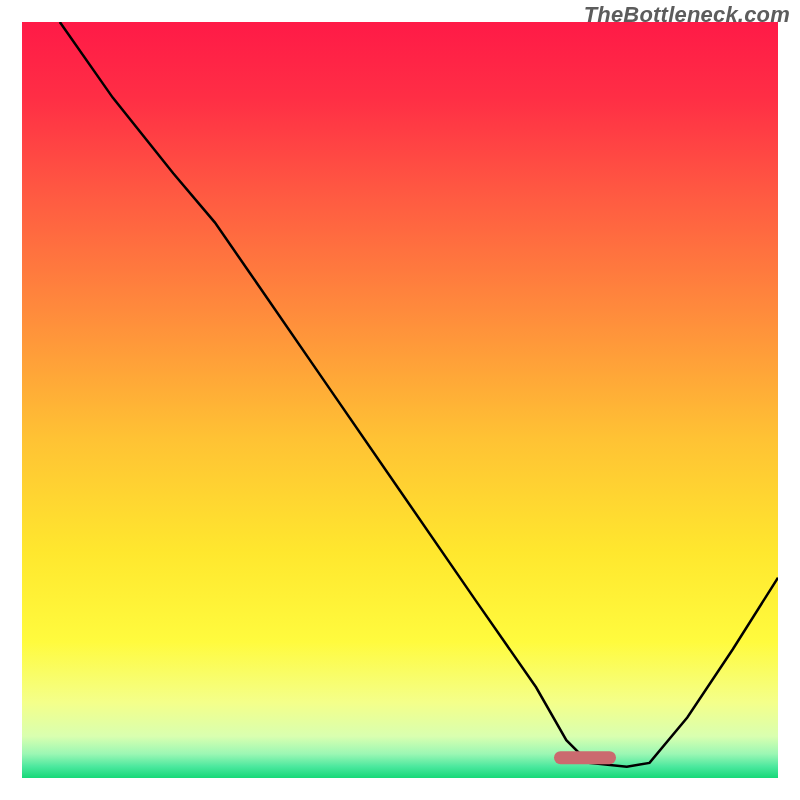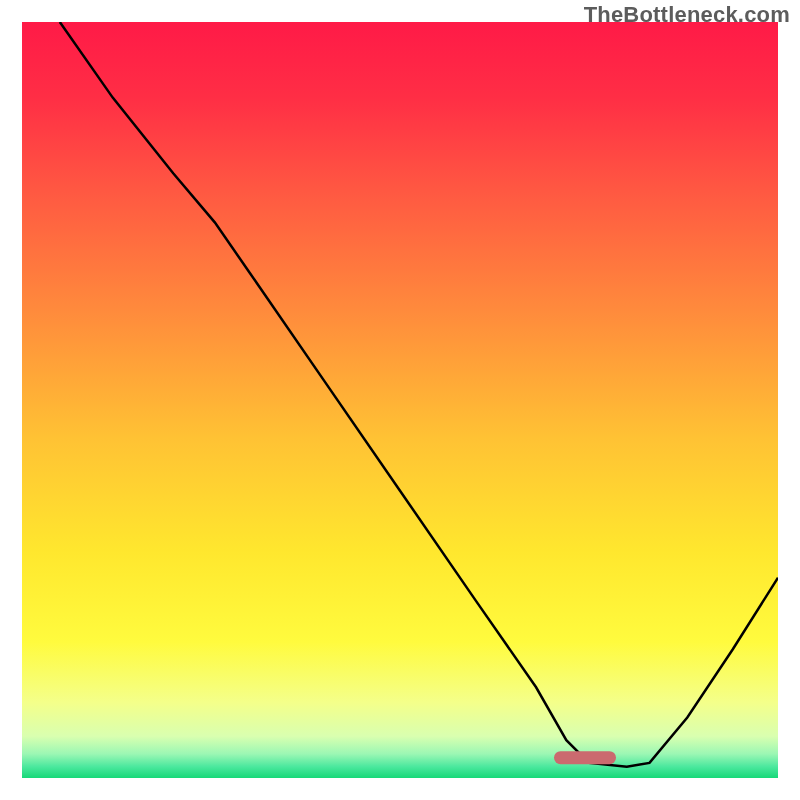--- a/index.html
+++ b/index.html
@@ -8,20 +8,21 @@
     width: 800px;
     height: 800px;
     overflow: hidden;
     background: #ffffff;
     font-family: Arial, Helvetica, sans-serif;
   }
   .wrap {
     position: relative;
     width: 800px;
     height: 640px;
+    font-style: italic;
   }
   .watermark {
     position: absolute;
     top: 2px;
     right: 10px;
     font-size: 22px;
     font-weight: 600;
     color: #5c5c5c;
     letter-spacing: 0.2px;
     z-index: 10;

